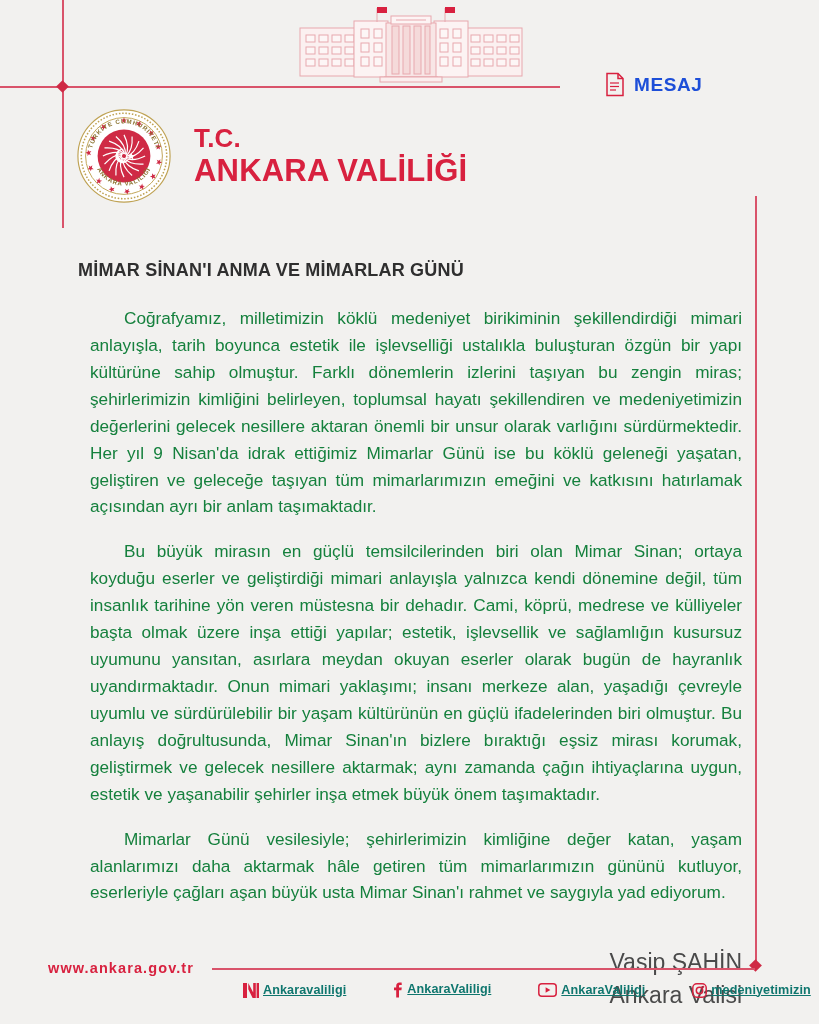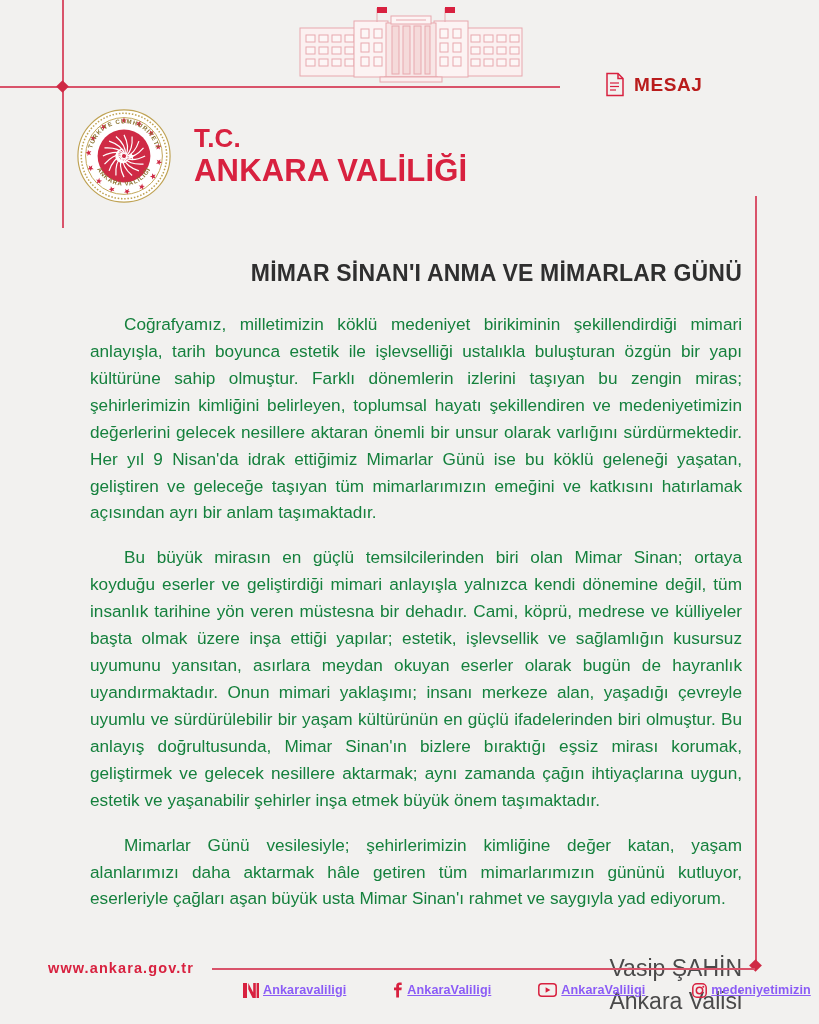--- a/index.html
+++ b/index.html
@@ -67,21 +67,21 @@
   .mesaj {
     position: absolute;
     left: 605px;
     top: 72px;
     display: flex;
     align-items: center;
     gap: 9px;
   }
   .mesaj-icon { width: 20px; height: 25px; display: block; }
   .mesaj-label {
-    color: #b91c1c;
+    color: #1d4ed8;
     font-weight: bold;
     font-size: 19px;
     letter-spacing: 0.6px;
   }
 
   
   .brand {
     position: absolute;
     left: 76px;
     top: 108px;
@@ -100,22 +100,22 @@
   .brand-line2 { font-size: 31px; }
 
   
   .doc {
     position: absolute;
     left: 78px;
     top: 260px;
     width: 664px;
   }
   .doc-title {
-    text-align: right;
-    font-size: 23px;
+    text-align: left;
+    font-size: 18px;
     font-weight: bold;
     color: #2f2f2f;
     letter-spacing: 0.2px;
     margin: 0 0 24px 0;
   }
   .doc p {
     margin: 0 0 18px 12px;
     text-align: justify;
     text-justify: inter-word;
     text-indent: 34px;
@@ -161,23 +161,22 @@
   .socials {
     position: absolute;
     left: 213px;
     top: 30px;
     display: flex;
     align-items: center;
     gap: 17px;
   }
   .social {
     display: flex;
-    align-items: center;
     gap: 4px;
-    color: #8b5cf6;
+    color: #0f766e;
     font-size: 12.6px;
     font-weight: bold;
     letter-spacing: 0.1px;
     white-space: nowrap;
     padding-left: 30px;
   }
   .social svg { display: block; flex: 0 0 auto; }
 </style>
 </head>
 <body>

